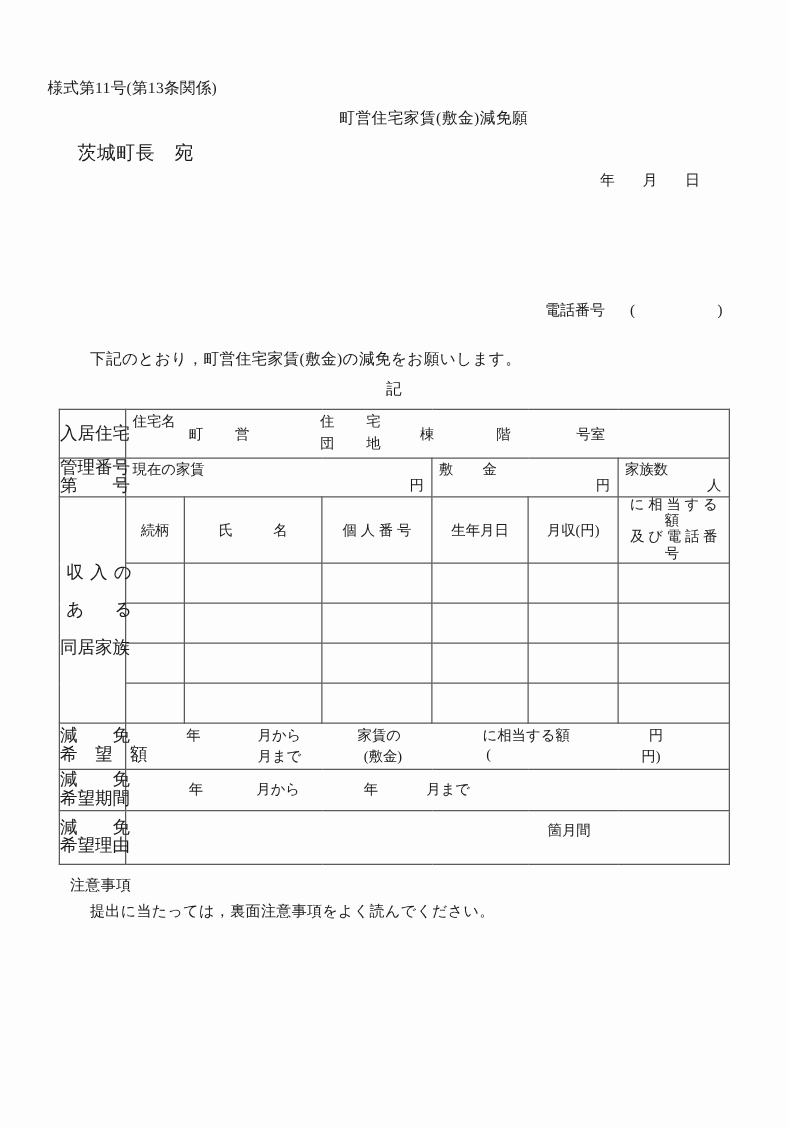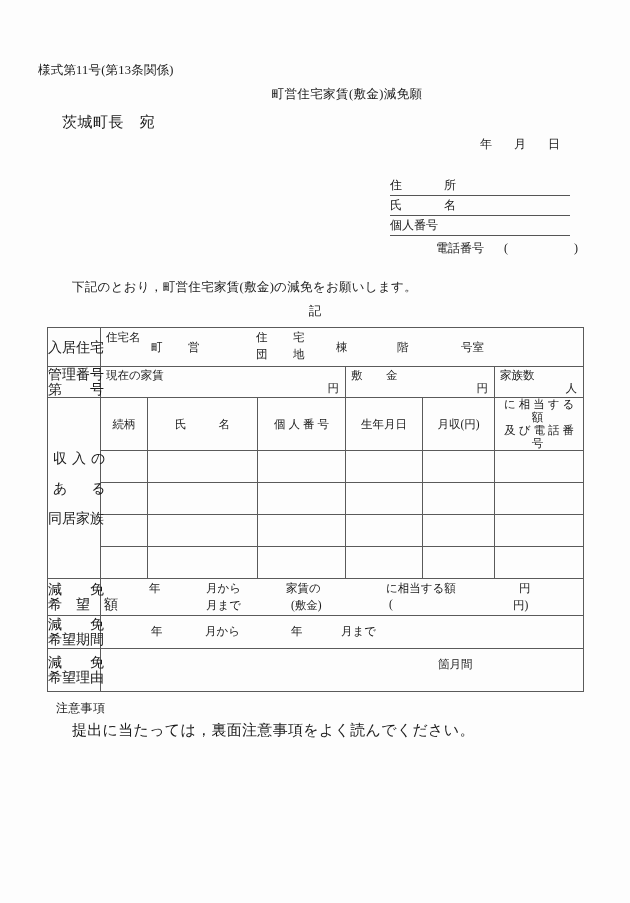--- a/index.html
+++ b/index.html
@@ -194,43 +194,38 @@
     position: absolute;
     left: 56px;
     top: 700px;
     font-size: 12px;
     letter-spacing: 0.3px;
   }
   .notes-body {
     position: absolute;
     left: 72px;
     top: 721px;
-    font-size: 15px;
+    font-size: 12px;
     letter-spacing: 0.3px;
     white-space: nowrap;
   }
 </style>
 </head>
 <body>
 
 <div class="page">
 
   <div class="form-no">様式第11号(第13条関係)</div>
   <div class="doc-title">町営住宅家賃(敷金)減免願</div>
   <div class="addressee">茨城町長　宛</div>
 
   <div class="date-line">
     <span class="g1">年</span><span class="g2">月</span><span>日</span>
   </div>
 
-  <div class="applicant">
-    <div class="ul-row"><span class="lbl-sp">住　　所</span></div>
-    <div class="ul-row"><span class="lbl-sp">氏　　名</span></div>
-    <div class="ul-row"><span>個人番号</span></div>
-  </div>
   <div class="phone-row">
     <span>電話番号</span><span class="paren">(　　)</span>
   </div>
 
   <div class="intro">下記のとおり，町営住宅家賃(敷金)の減免をお願いします。</div>
   <div class="ki">記</div>
 
   <table class="form-table">
     <colgroup>
       <col style="width:53px">

